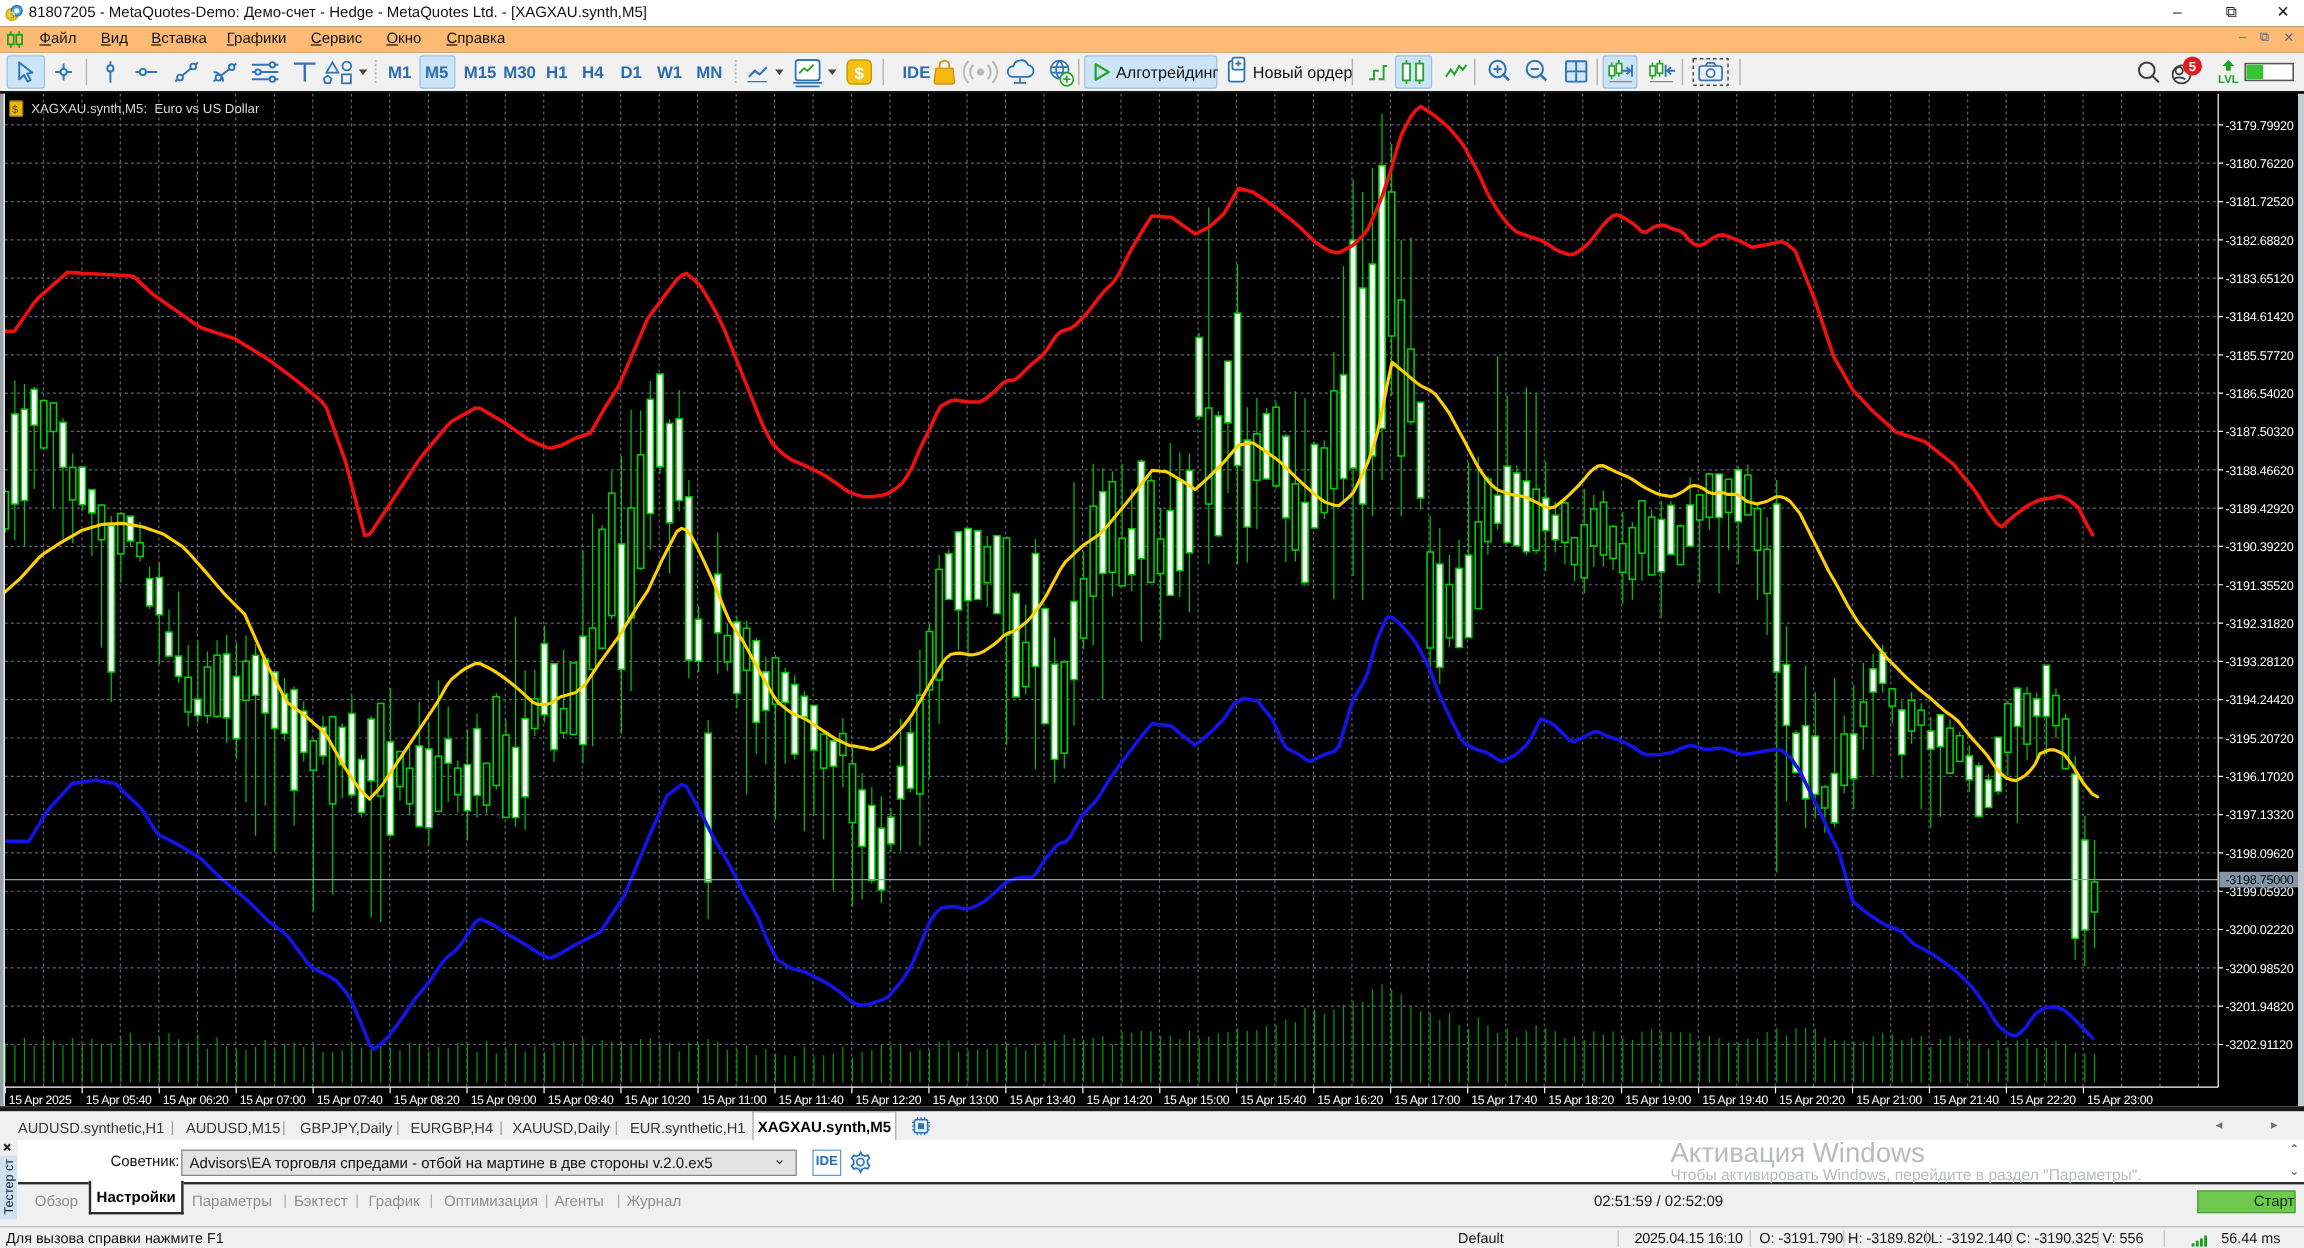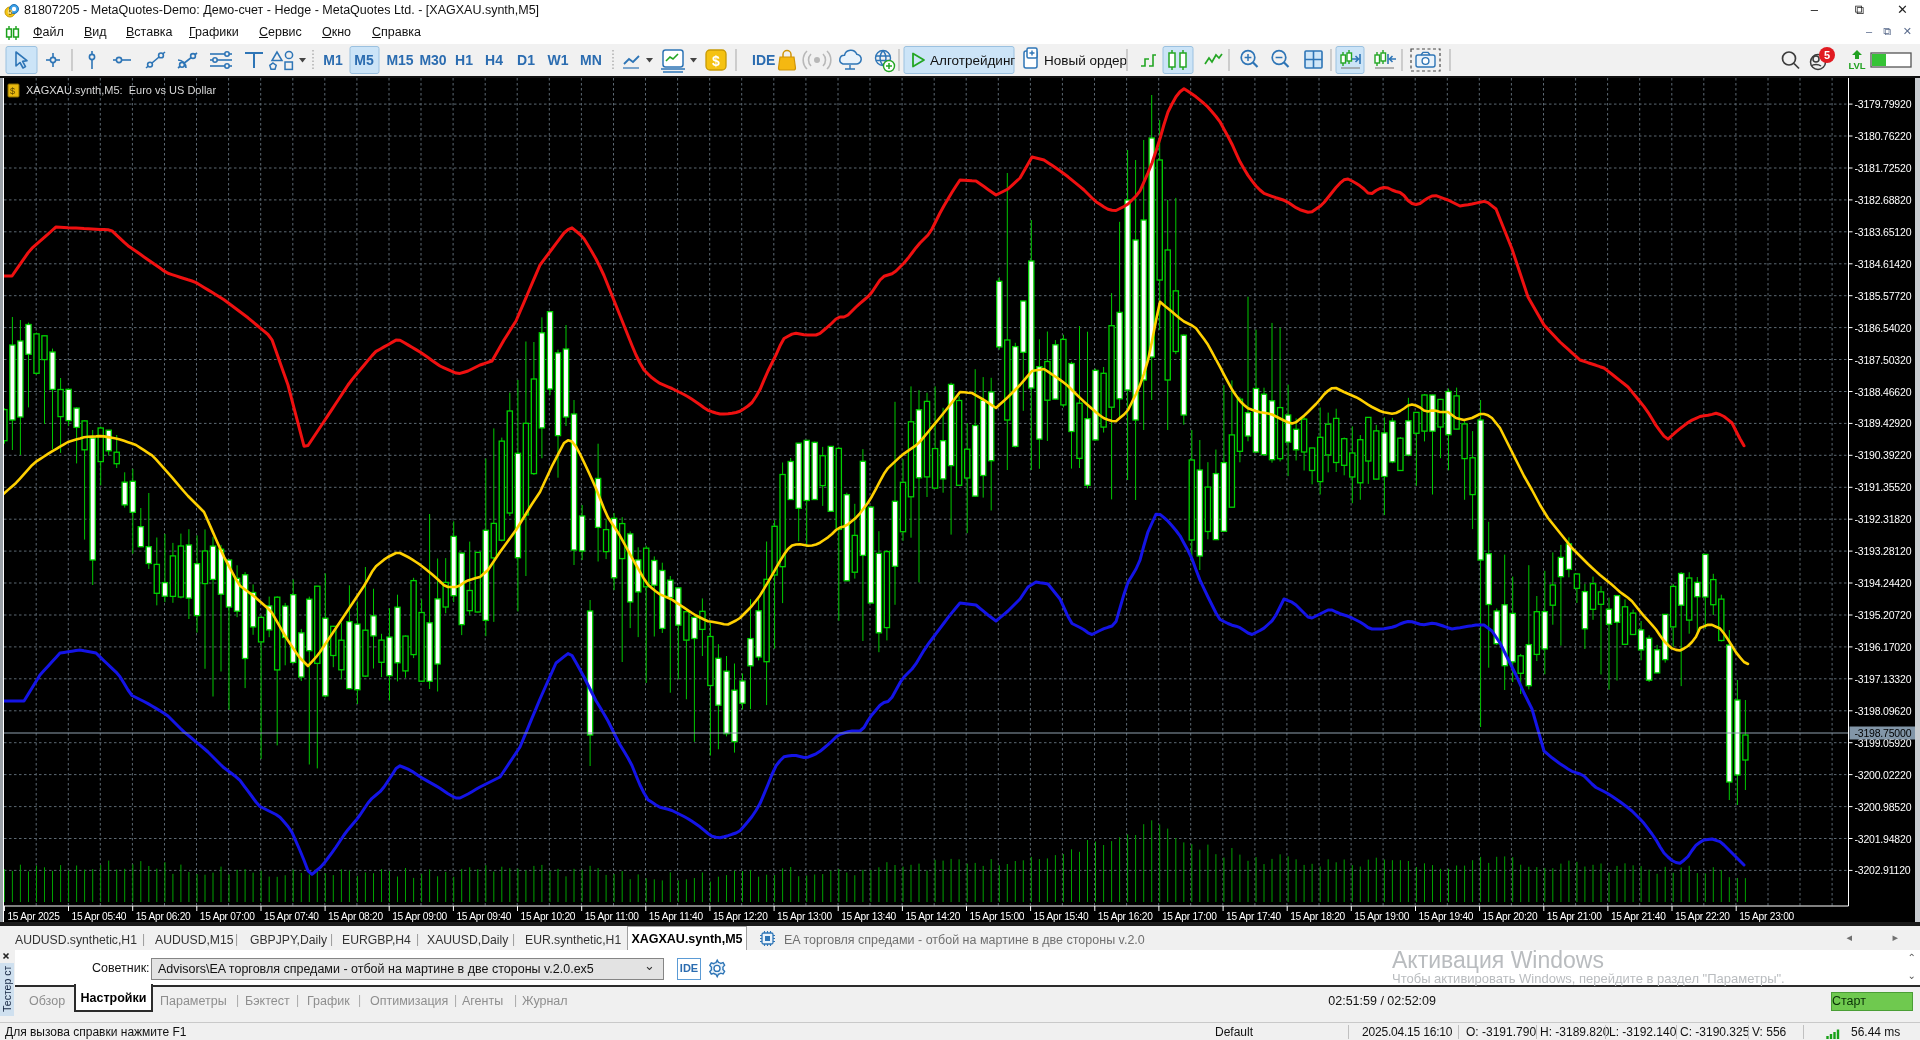--- a/index.html
+++ b/index.html
@@ -1,19 +1,19 @@
 <!DOCTYPE html>
 <html><head><meta charset="utf-8"><style>
 *{margin:0;padding:0;box-sizing:border-box}
 html,body{width:1920px;height:1040px;overflow:hidden;background:#000;
 font-family:"Liberation Sans",sans-serif;-webkit-font-smoothing:antialiased}
 #titlebar{position:absolute;left:0;top:0;width:1920px;height:22px;background:#fff}
 #titlebar .tt{position:absolute;left:24px;top:3px;font-size:12.5px;color:#111;white-space:pre}
 .wbtn{position:absolute;top:2px;font-size:13px;color:#222}
-#menubar{position:absolute;left:0;top:22px;width:1920px;height:22px;background:#ffffff}
+#menubar{position:absolute;left:0;top:22px;width:1920px;height:22px;background:#fdba74}
 .mi{position:absolute;top:3px;font-size:12.5px;color:#111}
 .mdibtn{position:absolute;top:3px;font-size:11px;color:#5a6b8c}
 #toolbar{position:absolute;left:0;top:44px;width:1920px;height:32px;background:#f1f1f1}
 #chart{position:absolute;left:0;top:78px;width:1920px;height:844px;background:#000}
 #chartframe{position:absolute;left:0;top:76px;width:1920px;height:2px;background:#111}
 #leftedge{position:absolute;left:0;top:78px;width:4px;height:844px;background:#9aa0a6;border-right:1px solid #fff}
 #tabbar{position:absolute;left:0;top:922px;width:1920px;height:28px;background:#f0f0f0;border-top:4px solid #1a1a1a}
 .ctab{position:absolute;top:7px;font-size:12.2px;color:#333}
 .csep{position:absolute;top:6px;font-size:12px;color:#9a9a9a}
 #activetab{position:absolute;left:627px;top:0;width:120px;height:24px;background:#fff;
@@ -36,21 +36,21 @@
 #wm2{position:absolute;left:1392px;top:21px;font-size:13px;color:#b9bcbf}
 .scar{position:absolute;right:4px;font-size:10px;color:#555}
 #ttabs{position:absolute;left:0;top:38px;width:1546px;height:28px;background:#f0f0f0}
 .ttab{position:absolute;top:6px;font-size:12.5px;color:#8e8e8e}
 .tsep{position:absolute;top:5px;font-size:12px;color:#aaa}
 #tactive{position:absolute;left:74px;top:-4px;width:79px;height:28px;background:#fff;
 border:2px solid #2b2b2b;border-top:none;font-size:12.5px;font-weight:bold;color:#000;
 text-align:center;padding-top:7px}
 #ttime{position:absolute;right:110px;top:6px;font-size:12.5px;color:#111}
 #startbtn{position:absolute;left:1831px;top:4px;width:82px;height:19px;background:#6fc94f;
-border:1px solid #4a9e35;font-size:12.5px;color:#0a3007;text-align:left;padding-top:1px}
+border:1px solid #4a9e35;font-size:12.5px;color:#0a3007;text-align:right;padding-top:1px}
 #statusbar{position:absolute;left:0;top:1022px;width:1920px;height:18px;background:#f0f0f0;
 border-top:1px solid #c9c9c9;font-size:12px;color:#111}
 #statusbar span{top:2px}
 .sdiv{position:absolute;width:1px;height:14px;background:#c0c0c0}
 </style></head><body>
 <div id="titlebar">
   <svg width="16" height="16" style="position:absolute;left:4px;top:3px" viewBox="0 0 16 16">
     <circle cx="6" cy="9" r="5" fill="#f4c514" stroke="#c79a05"></circle>
     <circle cx="10" cy="6" r="4.5" fill="#3aa0e8" stroke="#1d72b8"></circle>
     <circle cx="10" cy="6" r="2.2" fill="#fff"></circle>
@@ -539,21 +539,20 @@
     <span class="csep" style="left:235px">|</span>
     <span class="csep" style="left:330px">|</span>
     <span class="csep" style="left:416px">|</span>
     <span class="csep" style="left:512px">|</span>
   <span id="activetab">XAGXAU.synth,M5</span>
   <svg width="17" height="17" style="position:absolute;left:759px;top:4px" viewBox="0 0 17 17">
     <rect x="3" y="3" width="11" height="11" rx="1.5" fill="#eaf3fb" stroke="#2e75b6" stroke-width="1.3"></rect>
     <path d="M5.5 1 v2 M8.5 1 v2 M11.5 1 v2 M5.5 14 v2 M8.5 14 v2 M11.5 14 v2 M1 5.5 h2 M1 8.5 h2 M1 11.5 h2 M14 5.5 h2 M14 8.5 h2 M14 11.5 h2" stroke="#2e75b6" stroke-width="1.1"></path>
     <rect x="6" y="6" width="5" height="5" fill="#2e75b6"></rect>
   </svg>
-  <span class="eatab">EA торговля спредами - отбой на мартине в две стороны v.2.0</span>
   <span class="tnav" style="right:68px">◂</span>
   <span class="tnav" style="right:22px">▸</span>
 </div>
 <div id="tester">
   <div id="twhite"></div>
   <div id="tside"><svg width="15" height="72" viewBox="0 0 15 72">
   <path d="M3.5 3.5 l5 5 M8.5 3.5 l-5 5" stroke="#222" stroke-width="1.6"></path>
   <rect x="0" y="13" width="14" height="53" fill="#cfe0ef"></rect>
   <text x="11" y="62" font-size="10.5" fill="#13233f" transform="rotate(-90 11 62)">Тестер ст</text>
   </svg></div>

